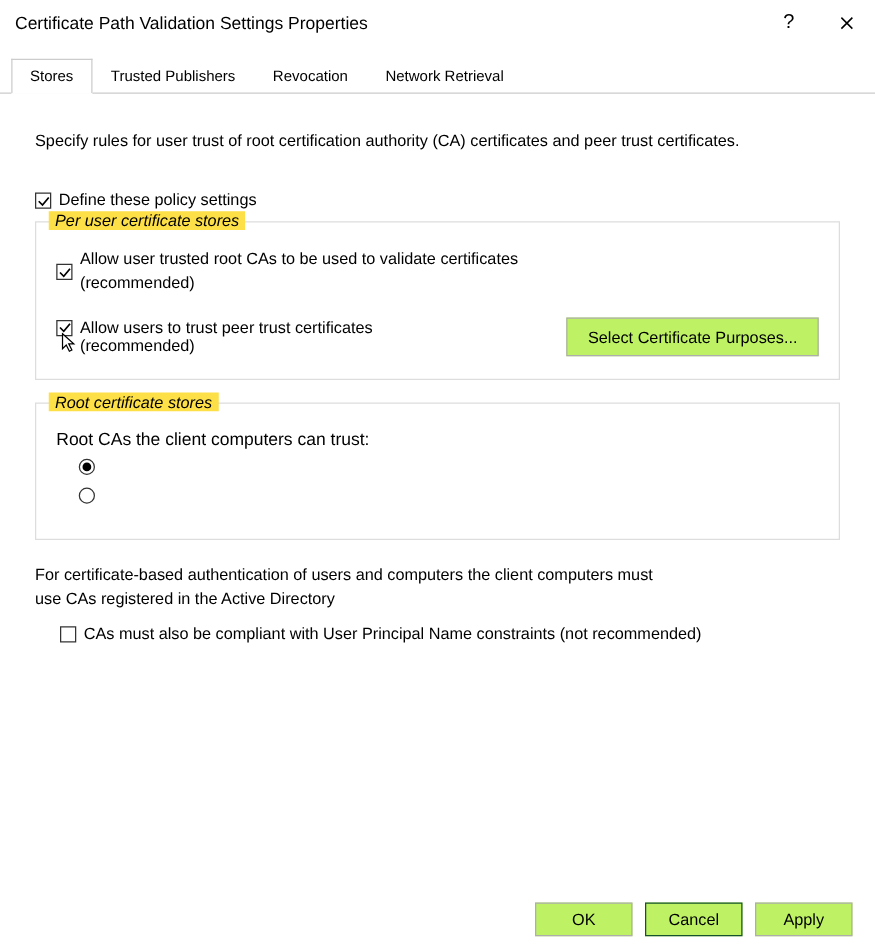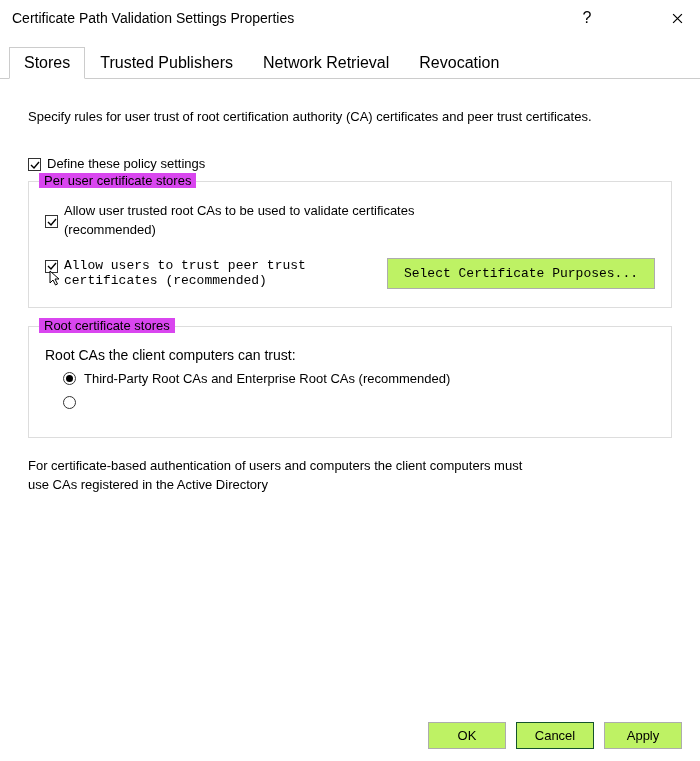--- a/index.html
+++ b/index.html
@@ -13,21 +13,20 @@
       width: 700px;
       height: 761px;
       overflow: hidden;
     }
     .titlebar {
       display: flex;
       align-items: center;
       height: 36px;
       padding: 0 0 0 12px;
       font-size: 14px;
-      gap: 44px;
     }
     .titlebar .title { flex: 1; }
     .titlebar .ctrl {
       width: 46px;
       height: 36px;
       display: flex;
       align-items: center;
       justify-content: center;
       font-size: 15px;
       font-family: "Segoe UI", sans-serif;
@@ -35,21 +34,21 @@
     .titlebar .help { font-size: 16px; }
     .titlebar .close svg { width: 11px; height: 11px; }
     .tabs {
       display: flex;
       padding: 10px 9px 0 9px;
       border-bottom: 1px solid #ccc;
       position: relative;
     }
     .tab {
       padding: 6px 14px 6px 14px;
-      font-size: 16px;
+      font-size: 12px;
       border: 1px solid transparent;
       border-bottom: none;
       position: relative;
       top: 1px;
       cursor: default;
     }
     .tab.active {
       border: 1px solid #ccc;
       border-bottom: 1px solid #fff;
       background: #fff;
@@ -83,38 +82,38 @@
     .group {
       border: 1px solid #ddd;
       padding: 20px 16px 18px 16px;
       margin: 8px 0 18px 0;
       position: relative;
     }
     .group-title {
       position: absolute;
       top: -9px;
       left: 10px;
-      background: #d946ef;
+      background: #fde047;
       padding: 0 5px;
       font-size: 13px;
+      font-style: italic;
     }
     .inner-row {
       display: flex;
       align-items: center;
       gap: 6px;
       margin-bottom: 18px;
     }
     .inner-row:last-child { margin-bottom: 0; }
     .inner-row .text { line-height: 1.45; }
     .row-with-button {
       display: flex;
       align-items: flex-start;
       justify-content: space-between;
       gap: 20px;
-      font-family: Liberation Mono, monospace;
     }
     .row-with-button .left {
       display: flex;
       gap: 6px;
       flex: 1;
       position: relative;
     }
     .cursor {
       position: absolute;
       left: 4px;
@@ -184,22 +183,22 @@
   <div class="ctrl close">
     <svg viewBox="0 0 10 10">
         <path d="M1 1 L9 9 M9 1 L1 9" stroke="#000" stroke-width="1.1" fill="none"></path>
       </svg>
   </div>
 </div>
 
 <div class="tabs">
   <div class="tab active">Stores</div>
   <div class="tab">Trusted Publishers</div>
+  <div class="tab">Revocation</div>
   <div class="tab">Network Retrieval</div>
-  <div class="tab">Revocation</div>
 </div>
 
 <div class="content">
 
   <div class="intro">Specify rules for user trust of root certification authority (CA) certificates and peer trust certificates.</div>
 
   <div class="checkbox-row">
     <span class="cb checked">
       <svg viewBox="0 0 10 10">
           <path d="M1 5 L4 8 L9 2" stroke="#000" stroke-width="1.4" fill="none"></path>
@@ -238,29 +237,34 @@
     </div>
   </div>
 
   <div class="group">
     <span class="group-title">Root certificate stores</span>
 
     <div class="group2-label">Root CAs the client computers can trust:</div>
 
     <div class="radio-row">
       <span class="radio selected"></span>
-      <span>Third-Party Root CAs and Enterprise Root CAs (recommended)</span>
     </div>
     <div class="radio-row">
       <span class="radio"></span>
     </div>
   </div>
 
   <div class="auth-note">For certificate-based authentication of users and computers the client computers must use CAs registered in the Active Directory</div>
 
+  <div class="checkbox-row indent">
+    <span class="cb">
+      
+    </span>
+    <span>CAs must also be compliant with User Principal Name constraints (not recommended)</span>
+  </div>
 
 </div>
 
 <div class="footer">
   <button class="btn">OK</button>
   <button class="btn default">Cancel</button>
   <button class="btn">Apply</button>
 </div>
 
 </body></html>

